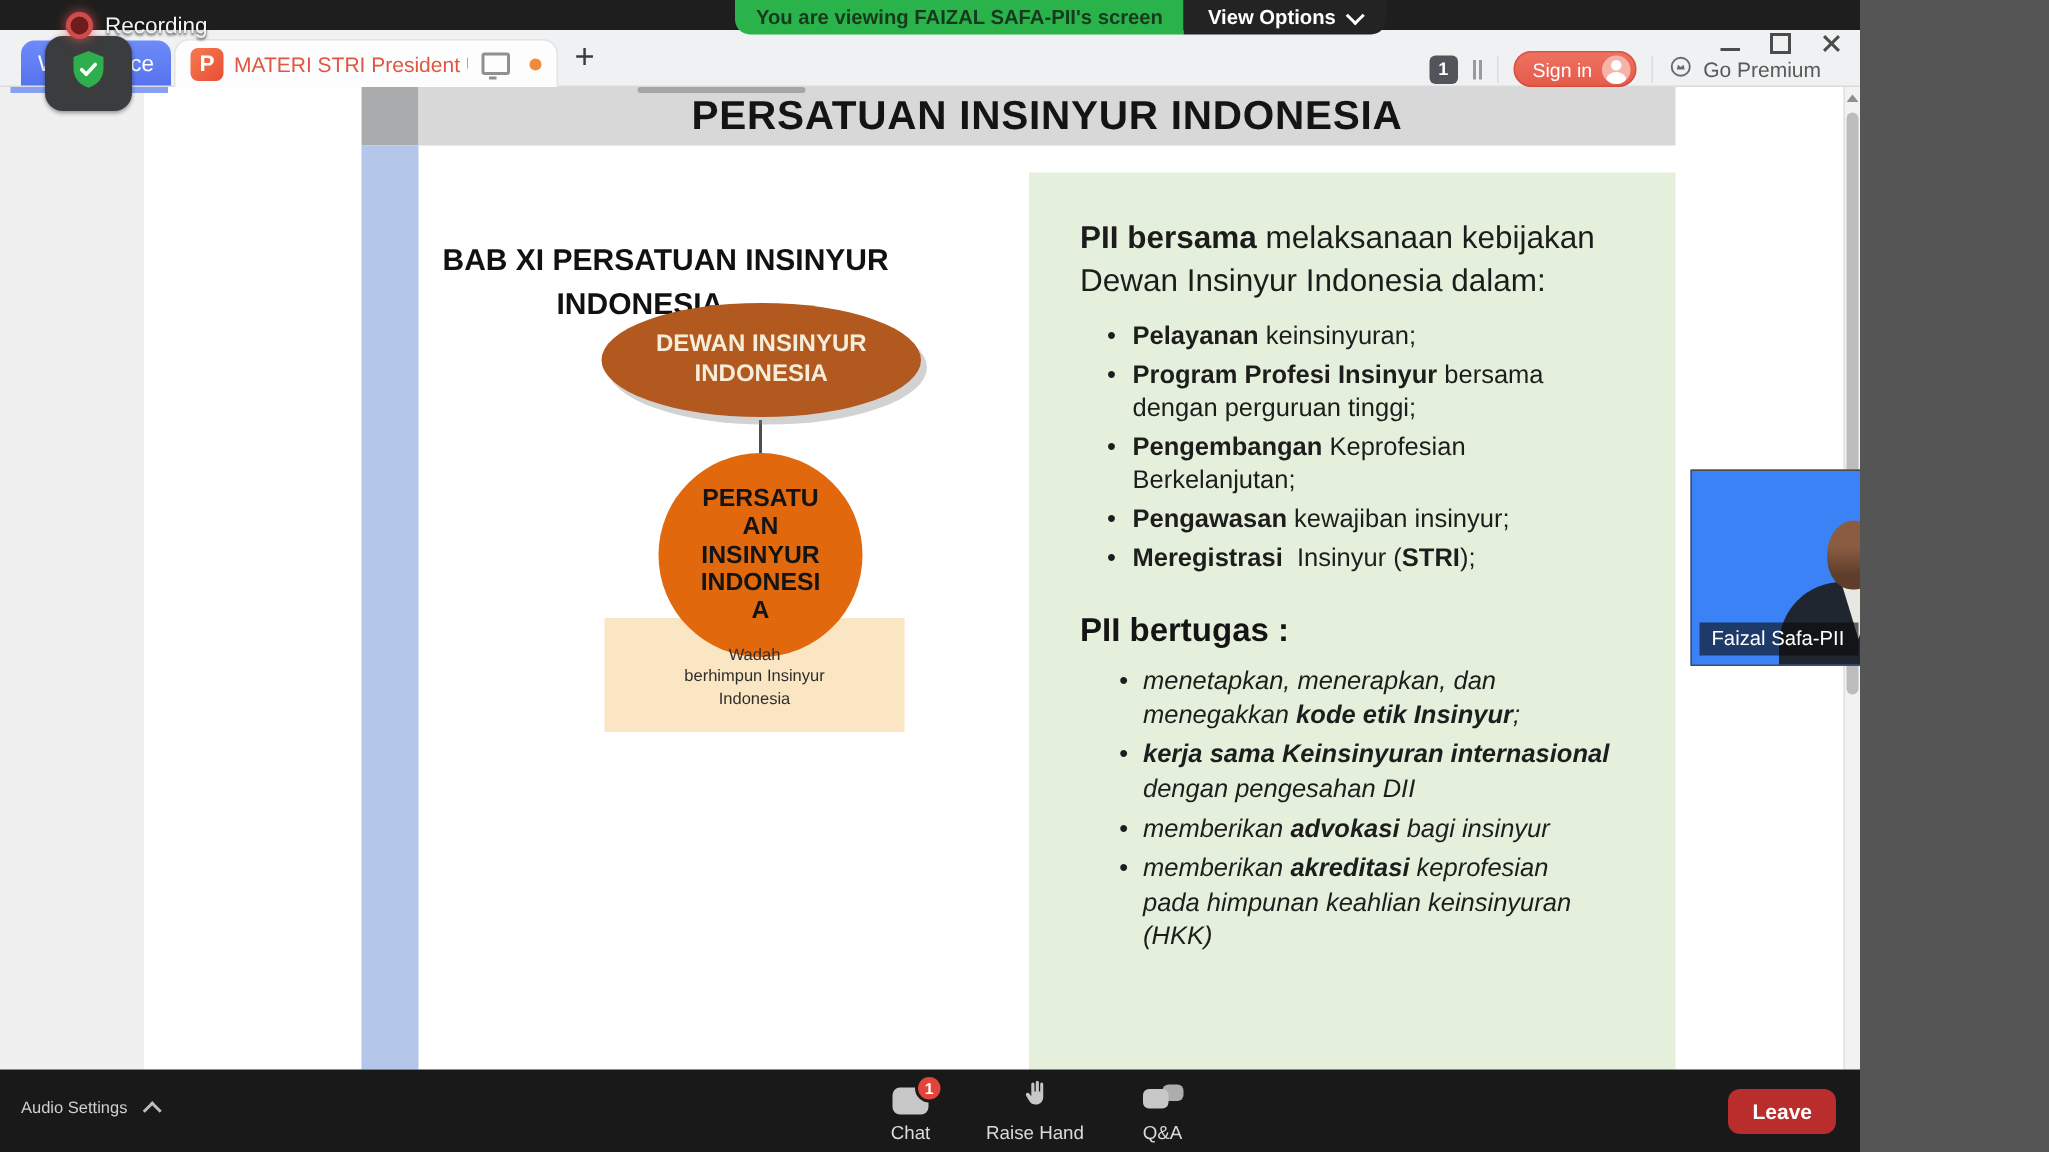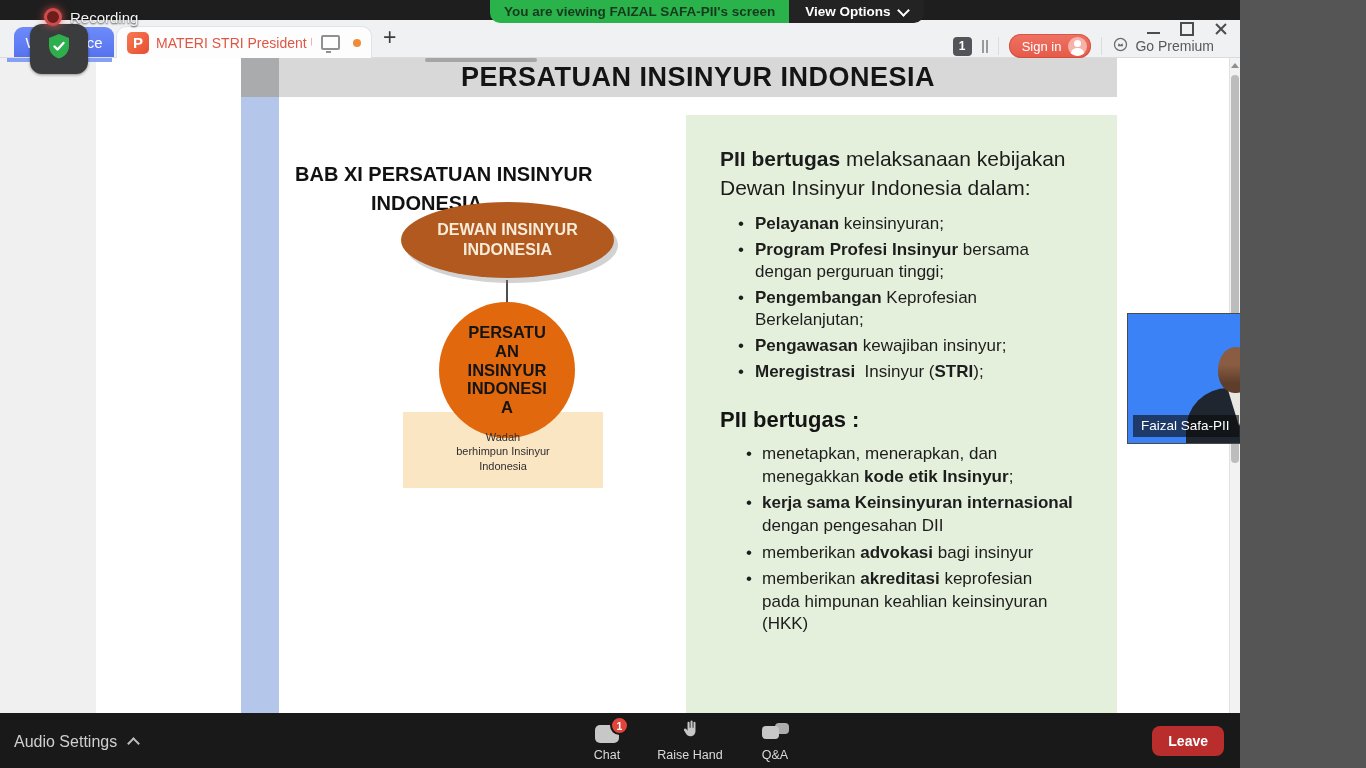--- a/index.html
+++ b/index.html
@@ -87,21 +87,21 @@
           font-weight:bold;font-size:16.5px;color:#141414;line-height:1.13;text-align:center;}
   .green-panel{position:absolute;left:445px;top:57px;right:0;bottom:0;background:#e4f0dc;
                padding:30px 18px 0 34px;box-sizing:border-box;}
   .gp-intro{font-size:21px;color:#1c1c1c;line-height:1.38;white-space:pre-wrap;}
   ul.gp-list{list-style:none;margin:10px 0 0;padding:0 0 0 18px;}
   ul.gp-list li{position:relative;padding-left:17px;font-size:17px;color:#1d1d1d;line-height:1.33;
                 margin-bottom:3px;white-space:pre-wrap;}
   ul.gp-list li::before{content:"\2022";position:absolute;left:0;top:0;}
   .gp-h2{margin-top:24px;font-size:22px;font-weight:bold;color:#141414;}
   ul.gp-list2{padding-left:26px;}
-  ul.gp-list2 li{padding-left:16px;margin-bottom:4px;}
+  ul.gp-list2 li{padding-left:16px;margin-bottom:4px;font-style:italic;}
 
   
   .v-scroll{position:absolute;right:0;top:58px;width:11px;height:655px;background:#f2f2f2;
             border-left:1px solid #e0e0e0;box-sizing:border-box;z-index:10;}
   .v-scroll-arrow{position:absolute;top:5px;left:1px;width:0;height:0;border-left:4px solid transparent;
                   border-right:4px solid transparent;border-bottom:5px solid #8f8f8f;}
   .v-thumb{position:absolute;top:17px;left:1px;width:8px;height:388px;background:#bcbcbc;border-radius:4px;}
   .promo-arc{position:absolute;left:1352px;top:53px;width:28px;height:28px;border-radius:50%;
              border:2px solid #e05668;background:#fff;z-index:30;}
   .video-thumb{position:absolute;left:1127px;top:313px;width:229px;height:131px;background:#3b82f6;
@@ -115,21 +115,21 @@
             clip-path:polygon(0 0,100% 0,50% 100%);}
   .vt-pocket{position:absolute;left:136px;top:104px;width:9px;height:10px;background:#dd7630;transform:rotate(10deg);}
   .vt-head{position:absolute;left:90px;top:33px;width:35px;height:46px;border-radius:50% 50% 47% 47%;
            background:linear-gradient(#8a5d42 38%,#5e3e2b 78%);}
   .vt-name{position:absolute;left:5px;bottom:6px;background:rgba(10,10,10,.6);color:#fff;font-size:13.5px;
            padding:3px 9px 4px 8px;}
 
   
   .bottom-bar{position:absolute;left:0;top:713px;width:100%;height:55px;background:#191919;z-index:80;}
   .audio-settings{position:absolute;left:14px;top:20px;display:flex;align-items:center;gap:12px;
-                  color:#cfcfcf;font-size:16px;}
+                  color:#cfcfcf;font-size:11px;}
   .chev-up{width:7px;height:7px;border-left:2px solid #bdbdbd;border-top:2px solid #bdbdbd;
            transform:rotate(45deg);margin-top:3px;}
   .ctrl{position:absolute;top:8px;width:90px;display:flex;flex-direction:column;align-items:center;gap:5px;
         color:#dadada;font-size:12.5px;}
   .ctrl-chat{left:562px;} .ctrl-hand{left:645px;} .ctrl-qa{left:730px;}
   .chat-icon{position:relative;width:24px;height:18px;background:#c7c7c7;border-radius:5px;}
   .chat-icon::after{content:"";position:absolute;left:4px;bottom:-5px;border:5px solid transparent;
                     border-top-color:#c7c7c7;border-left-width:3px;border-right-width:3px;}
   .chat-badge{position:absolute;top:-9px;right:-10px;width:15px;height:15px;border-radius:50%;background:#e0443a;
               color:#fff;font-size:10.5px;font-weight:bold;display:flex;align-items:center;justify-content:center;
@@ -241,21 +241,21 @@
         <div>INDONESI</div>
         <div>A</div>
       </div>
     <div class="note-text">
         <div>Wadah</div>
         <div>berhimpun Insinyur</div>
         <div>Indonesia</div>
       </div>
 
     <div class="green-panel">
-      <div class="gp-intro"><b>PII bertugas</b><span> melaksanaan kebijakan
+      <div class="gp-intro"><b>PII bersama</b><span> melaksanaan kebijakan
 Dewan Insinyur Indonesia dalam:</span></div>
       <ul class="gp-list">
           <li><b>Pelayanan</b><span> keinsinyuran;</span></li>
           <li><b>Program Profesi Insinyur</b><span> bersama
 dengan perguruan tinggi;</span></li>
           <li><b>Pengembangan</b><span> Keprofesian
 Berkelanjutan;</span></li>
           <li><b>Pengawasan</b><span> kewajiban insinyur;</span></li>
           <li><b>Meregistrasi</b><span>  Insinyur (</span><b>STRI</b><span>);</span></li>
         </ul>

